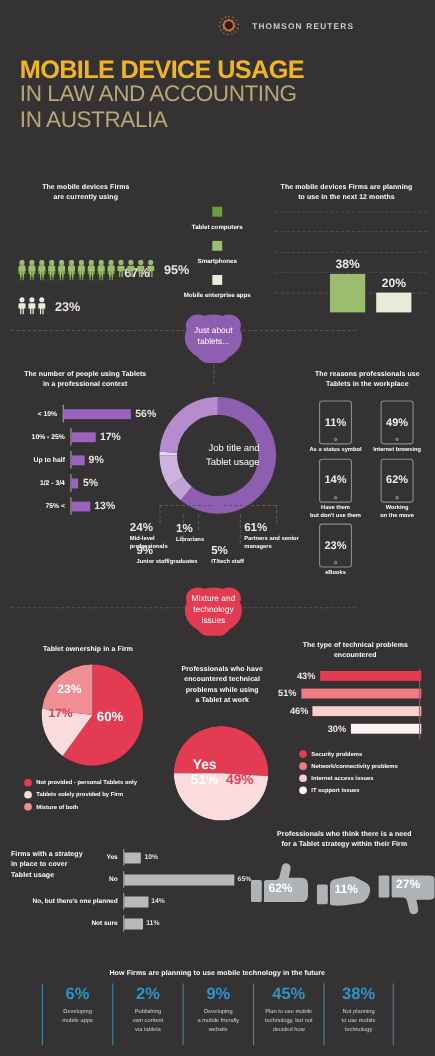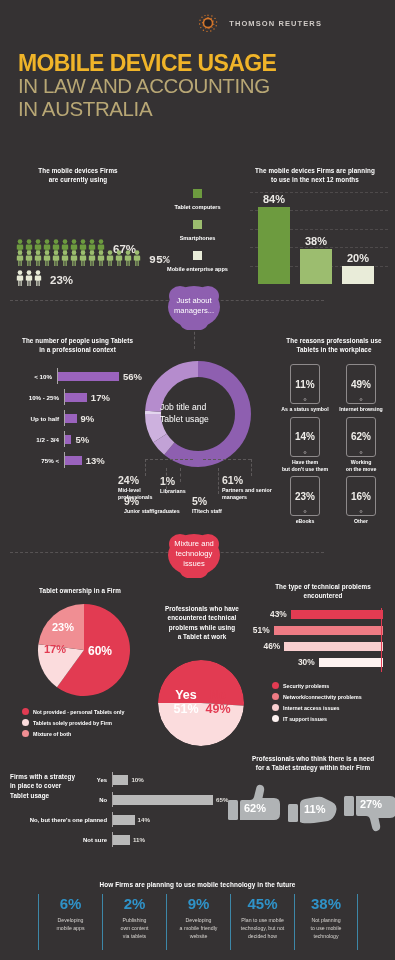--- a/index.html
+++ b/index.html
@@ -46,21 +46,21 @@
   
   .s2 { position: absolute; left: 0; top: 328px; width: 395px; height: 205px; }
   .hbar-rows { position: absolute; left: 12px; top: 40px; width: 130px; }
   .hrow { display: flex; align-items: center; height: 16px; margin-bottom: 5px; }
   .hrow .lab { width: 52px; text-align: right; color: #ffffff; font-size: 6.2px; font-weight: bold; padding-right: 5px; }
   .hrow .axis { width: 1px; background: #a9a5a6; align-self: stretch; }
   .hrow .bar { height: 9px; background: #9a63bd; }
   .hrow .val { color: #e9e6e2; font-size: 9.5px; font-weight: bold; margin-left: 4px; }
 
   .donut-wrap { position: absolute; left: 140px; top: 28px; width: 116px; height: 116px; }
-  .donut-center { position: absolute; left: 50%; top: 50%; transform: translate(-50%,-50%); width: 76px; text-align: left; color: #fff; font-size: 8.6px; line-height: 1.35; }
+  .donut-center { position: absolute; left: 50%; top: 50%; transform: translate(-50%,-50%); width: 76px; text-align: right; color: #fff; font-size: 8.6px; line-height: 1.35; }
   .dlabel { position: absolute; }
   .dlabel .v { color: #e9e6e2; font-size: 10.5px; font-weight: bold; display: block; }
   .dlabel .t { color: #ffffff; font-size: 5.3px; font-weight: bold; display: block; line-height: 1.3; margin-top: 1px; }
   .leader { position: absolute; border-left: 1px dashed #5d595a; }
   .leader-h { position: absolute; border-top: 1px dashed #5d595a; }
 
   .tabgrid { position: absolute; left: 281px; top: 36px; width: 104px; display: flex; flex-wrap: wrap; gap: 4px 8px; }
   .tabcell { width: 48px; text-align: center; }
   .tabimg { width: 30px; height: 40px; margin: 0 auto; border: 1px solid #8e8a8b; border-radius: 3px; position: relative; display: flex; align-items: center; justify-content: center; }
   .tabimg .v { color: #f0eeea; font-size: 10px; font-weight: bold; }
@@ -193,21 +193,21 @@
         <svg class="person" viewBox="0 0 10 20">
           <circle cx="5" cy="3.2" r="2.9" fill="#6d9b3f"></circle>
           <path d="M1 8.4 Q1 7 2.3 7 L7.7 7 Q9 7 9 8.4 L9 13 L7.1 13 L7.1 20 L5.7 20 L5.7 13.4 L4.3 13.4 L4.3 20 L2.9 20 L2.9 13 L1 13 Z" fill="#6d9b3f"></path>
         </svg>
         <svg class="person" viewBox="0 0 10 20">
           <circle cx="5" cy="3.2" r="2.9" fill="#6d9b3f"></circle>
           <path d="M1 8.4 Q1 7 2.3 7 L7.7 7 Q9 7 9 8.4 L9 13 L7.1 13 L7.1 20 L5.7 20 L5.7 13.4 L4.3 13.4 L4.3 20 L2.9 20 L2.9 13 L1 13 Z" fill="#6d9b3f"></path>
         </svg>
         <span class="pct-lg" style="margin-left:7px;margin-top:41px;">67%</span>
       </div>
-    <div class="pictorow" id="picto1" style="left:16px;top:90px;font-family:Liberation Mono, monospace;">
+    <div class="pictorow" id="picto1" style="left:16px;top:76px;">
         <svg class="person" viewBox="0 0 10 20">
           <circle cx="5" cy="3.2" r="2.9" fill="#9cbd6f"></circle>
           <path d="M1 8.4 Q1 7 2.3 7 L7.7 7 Q9 7 9 8.4 L9 13 L7.1 13 L7.1 20 L5.7 20 L5.7 13.4 L4.3 13.4 L4.3 20 L2.9 20 L2.9 13 L1 13 Z" fill="#9cbd6f"></path>
         </svg>
         <svg class="person" viewBox="0 0 10 20">
           <circle cx="5" cy="3.2" r="2.9" fill="#9cbd6f"></circle>
           <path d="M1 8.4 Q1 7 2.3 7 L7.7 7 Q9 7 9 8.4 L9 13 L7.1 13 L7.1 20 L5.7 20 L5.7 13.4 L4.3 13.4 L4.3 20 L2.9 20 L2.9 13 L1 13 Z" fill="#9cbd6f"></path>
         </svg>
         <svg class="person" viewBox="0 0 10 20">
           <circle cx="5" cy="3.2" r="2.9" fill="#9cbd6f"></circle>
@@ -293,23 +293,20 @@
     <div class="sec-title" style="position:absolute;left:240px;top:6px;width:150px;">
       <div>The mobile devices Firms are planning</div>
       <div>to use in the next 12 months</div>
     </div>
     <div class="vbars" id="vbars">
         <div class="grid-line" style="top: 73.6px;"></div>
         <div class="grid-line" style="top: 55.2px;"></div>
         <div class="grid-line" style="top: 36.8px;"></div>
         <div class="grid-line" style="top: 18.4px;"></div>
         <div class="grid-line" style="top: 0px;"></div>
-        <div class="vbar" style="left: 8px; width: 32px; height: 77.28px; background: rgb(109, 155, 63);">
-          <span class="v">84%</span>
-        </div>
         <div class="vbar" style="left: 50px; width: 32px; height: 34.96px; background: rgb(156, 189, 111);">
           <span class="v">38%</span>
         </div>
         <div class="vbar" style="left: 92px; width: 32px; height: 18.4px; background: rgb(233, 236, 217);">
           <span class="v">20%</span>
         </div>
       </div>
   </div>
 
   <div class="blob" style="left:163px;top:282px;">
@@ -318,21 +315,21 @@
           <g id="blob1">
             <ellipse cx="31" cy="25" rx="26" ry="21" fill="#8e5fb0"></ellipse>
             <ellipse cx="17" cy="14" rx="11" ry="10" fill="#8e5fb0"></ellipse>
             <ellipse cx="45" cy="14" rx="11" ry="10" fill="#8e5fb0"></ellipse>
             <ellipse cx="31" cy="41" rx="14" ry="8" fill="#8e5fb0"></ellipse>
           </g>
         </svg>
     </div>
     <span>
       <span>Just about</span><br>
-      <span>managers...</span>
+      <span>tablets...</span>
     </span>
   </div>
   <div class="leader" style="left:194px;top:327px;height:22px;"></div>
 
   <div class="s2">
     <div class="sec-title" style="position:absolute;left:10px;top:8px;width:135px;">
       <div>The number of people using Tablets</div>
       <div>in a professional context</div>
     </div>
     <div class="hbar-rows" id="hbars">
@@ -452,27 +449,20 @@
           </div>
           <div class="cap">Working<br>on the move</div>
         </div>
         <div class="tabcell">
           <div class="tabimg">
             <span class="v">23%</span>
             <span class="home"></span>
           </div>
           <div class="cap">eBooks</div>
         </div>
-        <div class="tabcell">
-          <div class="tabimg">
-            <span class="v">16%</span>
-            <span class="home"></span>
-          </div>
-          <div class="cap">Other</div>
-        </div>
       </div>
   </div>
 
   <div class="blob" style="left:163px;top:530px;">
     <div class="blobbg">
       <svg width="62" height="48" viewBox="0 0 62 48">
           <g id="blob2">
             <ellipse cx="31" cy="25" rx="26" ry="21" fill="#e23b52"></ellipse>
             <ellipse cx="17" cy="14" rx="11" ry="10" fill="#e23b52"></ellipse>
             <ellipse cx="45" cy="14" rx="11" ry="10" fill="#e23b52"></ellipse>

